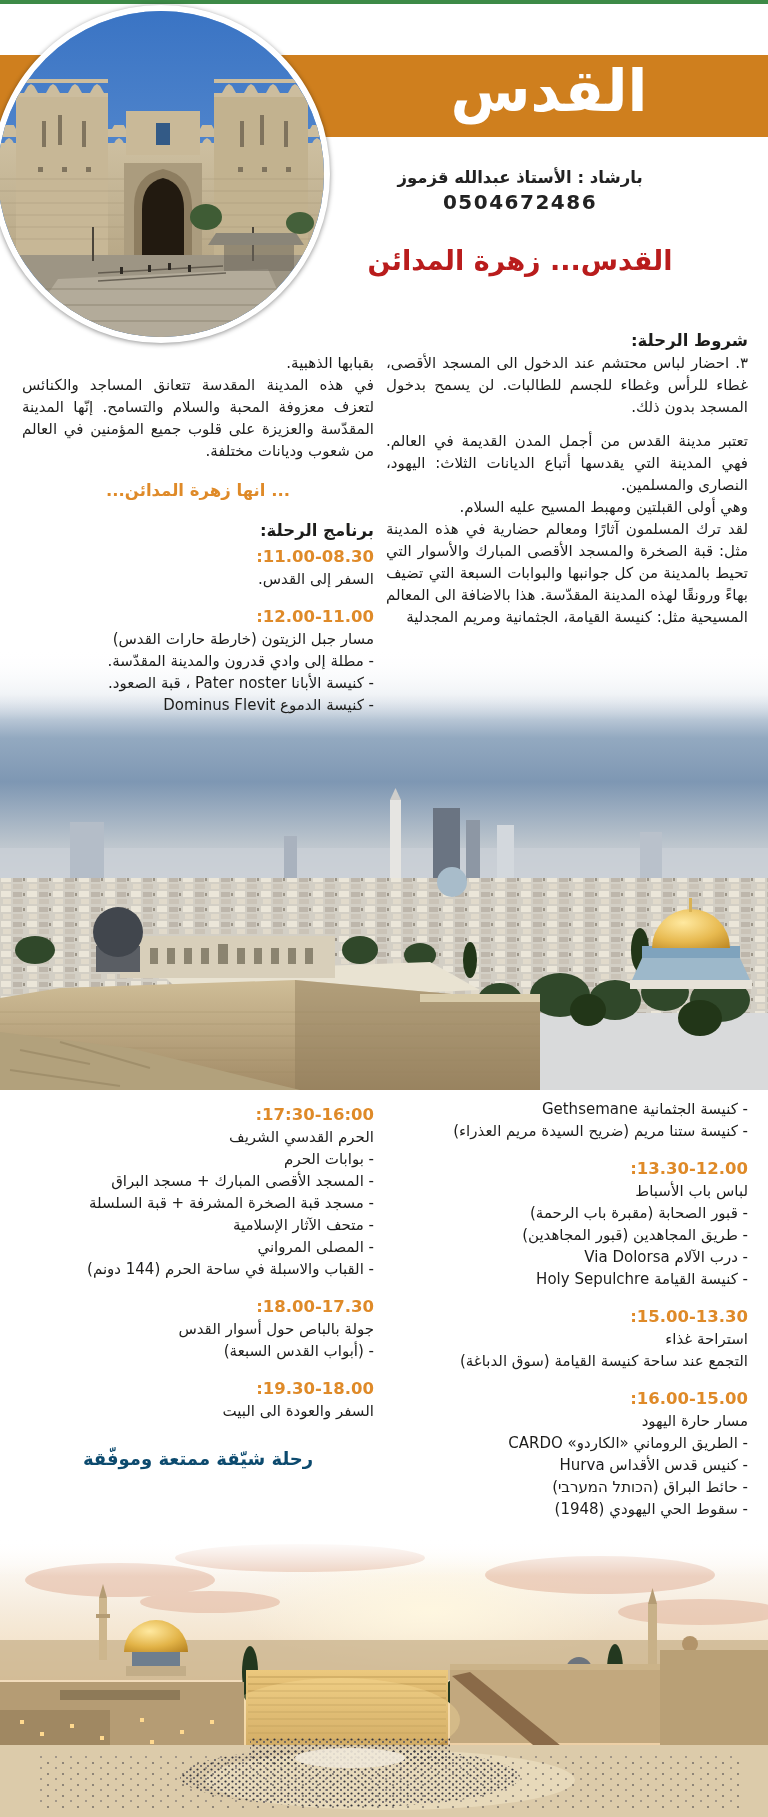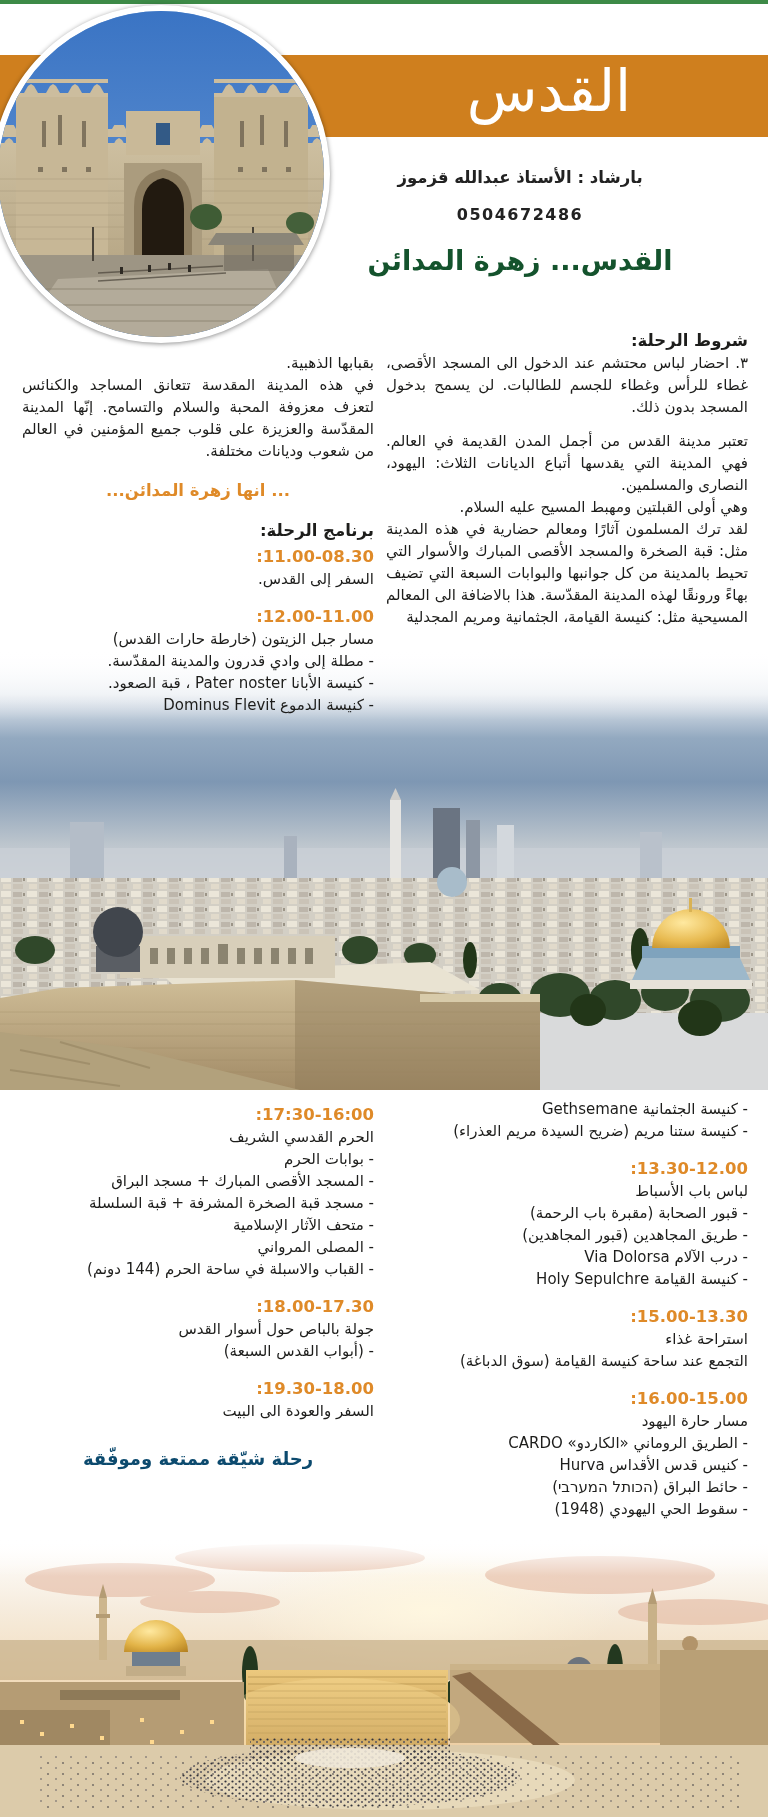--- a/index.html
+++ b/index.html
@@ -1,29 +1,29 @@
 <!DOCTYPE html>
 <html lang="ar"><head>
 <meta charset="utf-8">
 <style>
   html,body{margin:0;padding:0;background:#ffffff;}
   .page{position:relative;width:768px;height:1817px;background:#ffffff;overflow:hidden;
         font-family:"DejaVu Sans",sans-serif;color:#1d1d1b;}
   .green-stripe{position:absolute;top:0;left:0;width:768px;height:4px;background:#3D8A47;}
   .banner{position:absolute;top:55px;left:0;width:768px;height:82px;background:#CF7F1E;z-index:1;
           display:flex;align-items:center;justify-content:center;padding-left:330px;box-sizing:border-box;}
-  .banner-title{color:#ffffff;font-size:58px;font-weight:normal;line-height:1;padding-bottom:10px;}
+  .banner-title{color:#ffffff;font-size:58px;font-weight:bold;line-height:1;padding-bottom:10px;}
   .circle-photo{position:absolute;top:5px;left:-8px;width:326px;height:326px;border-radius:50%;
                 border:6px solid #ffffff;overflow:hidden;z-index:2;
                 box-shadow:0 1px 5px rgba(0,0,0,.45);background:#6d9bd6;}
   .circle-photo svg{display:block;}
   .contact{position:absolute;top:168px;left:395px;width:250px;text-align:center;z-index:1;color:#222;direction:rtl;}
   .contact-name{font-weight:bold;font-size:16.5px;}
-  .contact-phone{font-weight:bold;font-size:16px;letter-spacing:1.5px;margin-top:18px;direction:ltr;}
-  .subtitle{position:absolute;top:245px;left:320px;width:400px;text-align:center;color:#14532d;
+  .contact-phone{font-weight:bold;font-size:20px;letter-spacing:1.5px;margin-top:3px;direction:ltr;}
+  .subtitle{position:absolute;top:245px;left:320px;width:400px;text-align:center;color:#b91c1c;
             font-weight:bold;font-size:27px;z-index:1;direction:rtl;}
   .col{position:absolute;direction:rtl;text-align:justify;font-size:15px;line-height:22px;z-index:3;}
   .col p{margin:0;}
   .h{font-weight:bold;font-size:16.5px;}
   .time{color:#DF8A28;font-weight:bold;font-size:16.5px;}
   .flower{color:#DF8A28;font-weight:bold;text-align:center;font-size:16.5px;margin:18px 0;}
   .seg{margin-top:16px;}
   .gap-s{height:12px;}
   .closing{font-weight:bold;text-align:center;font-size:18px;color:#0c4a6e;margin-top:26px;}
   .col-right-upper{top:330px;right:20px;width:362px;}

